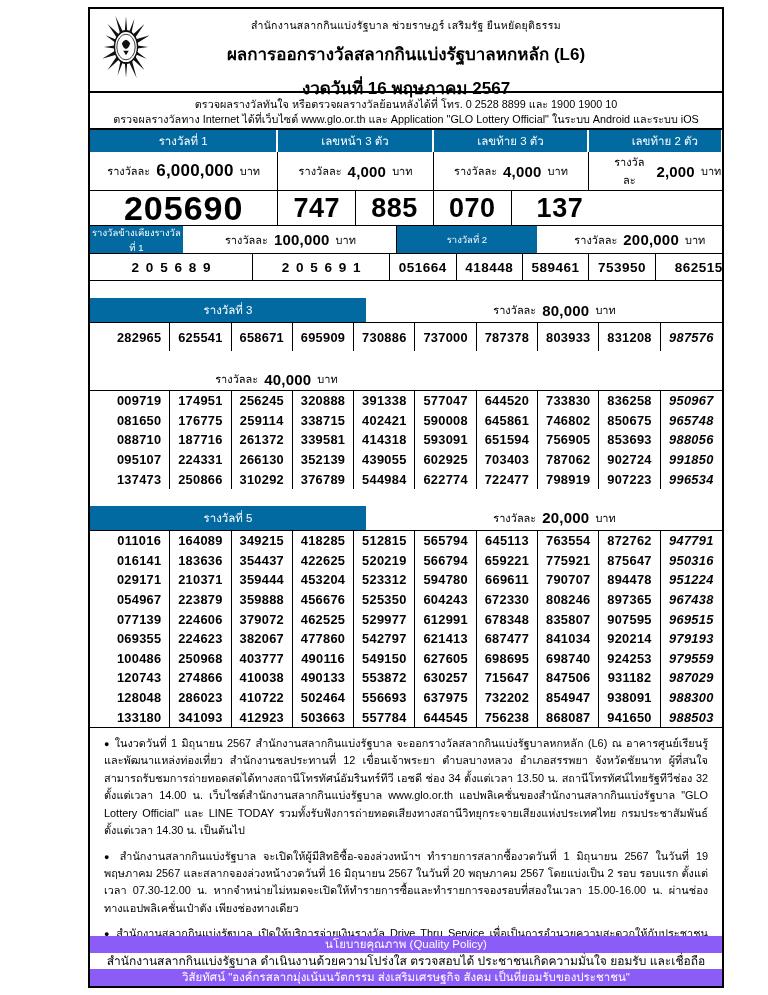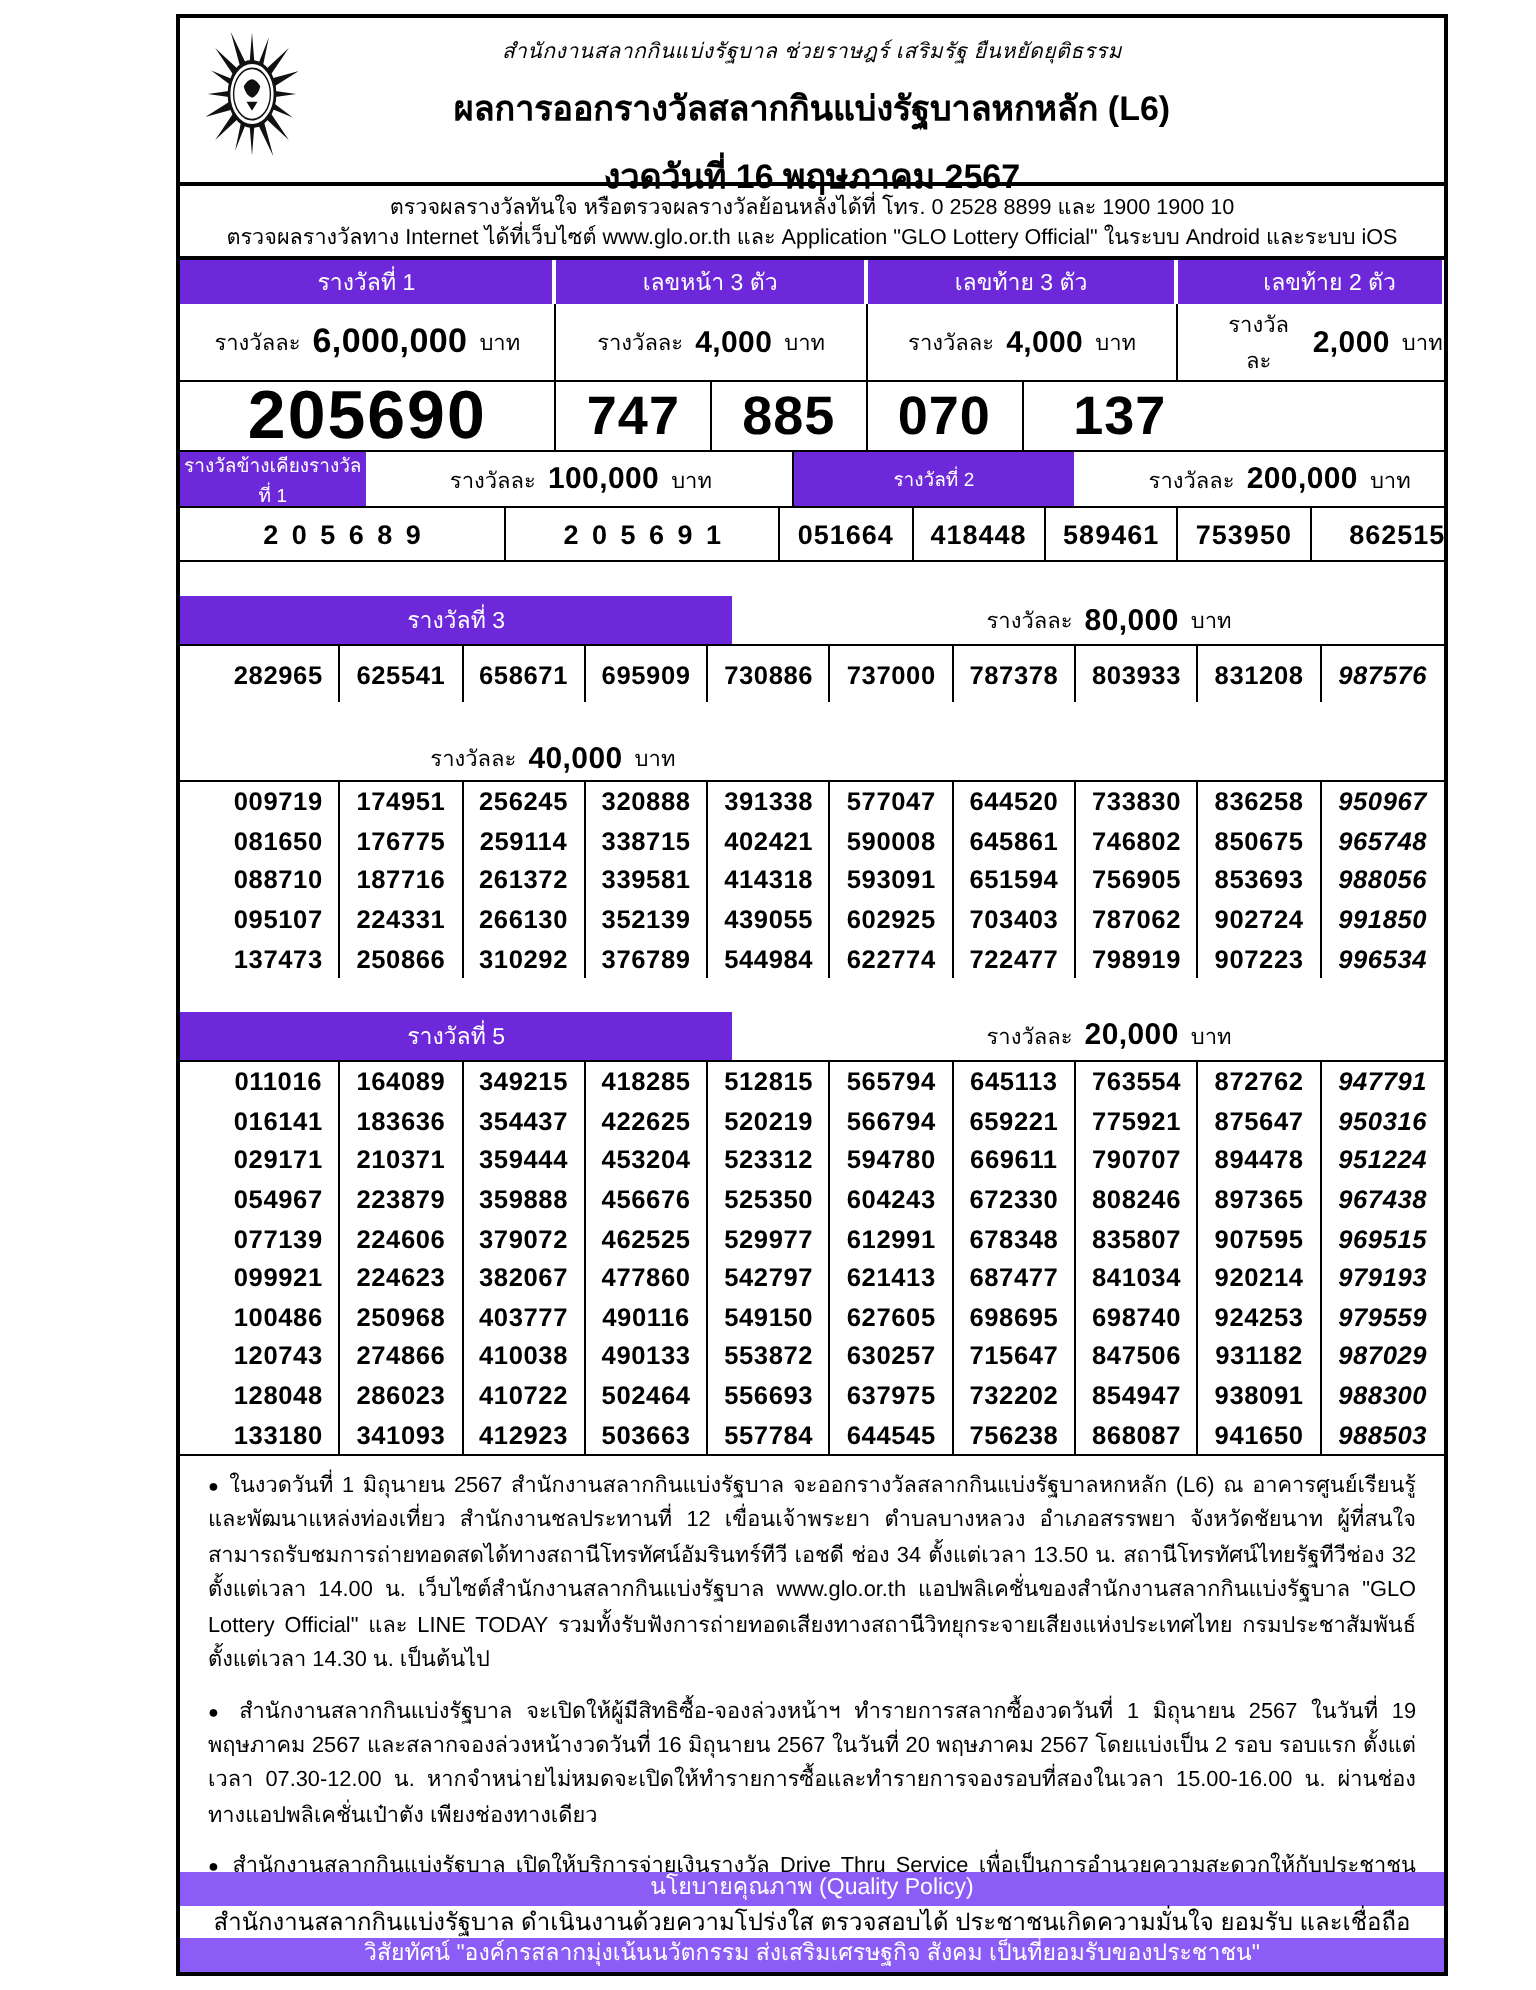--- a/index.html
+++ b/index.html
@@ -8,31 +8,31 @@
     font-family:"Liberation Sans", sans-serif; color:#000; overflow:hidden;
   }
   .sheet {
     position:absolute; left:88px; top:7px; width:636px; height:981px;
     border:2px solid #000; box-sizing:border-box;
     display:flex; flex-direction:column; background:#fff;
   }
   
   .doc-header { position:relative; height:84px; border-bottom:2px solid #000; box-sizing:border-box; text-align:center; padding-top:8px; }
   .logo { position:absolute; left:13px; top:6px; }
-  .motto { font-style:italic; font-size:10.5px; letter-spacing:.3px; }
+  .motto { font-size:10.5px; letter-spacing:.3px; }
   .doc-title { font-weight:bold; font-size:17px; margin-top:6px; }
   .doc-date { font-weight:bold; font-size:17px; margin-top:7px; }
   
   .check-info { height:37px; border-bottom:2px solid #000; box-sizing:border-box; text-align:center; font-size:10.8px; padding-top:4px; }
   .check-info div { line-height:15px; }
   
   .row { display:flex; box-sizing:border-box; }
   .cell { box-sizing:border-box; border-right:1px solid #000; display:flex; align-items:center; justify-content:center; text-align:center; }
   .cell:last-child { border-right:none;padding-left:19px; }
-  .black { background:#6d28d9; color:#fff; border-right:2px solid #fff; }
+  .black { background:#0369a1; color:#fff; border-right:2px solid #fff; }
   
   .p1-hdr { height:22px; font-size:11.5px; }
   .p1-amt { height:39px; border-bottom:1px solid #000; }
   .p1-num { height:35px; border-bottom:1px solid #000; }
   .w298{flex:0 0 29.8%;} .w246{flex:0 0 24.6%;} .w209{flex:0 0 20.9%;} .w123{flex:0 0 12.3%;}
   .amt-label,.amt-unit { font-size:11px; }
   .amt-value { font-size:17px; font-weight:bold; margin:0 6px; letter-spacing:.2px; }
   .amt-sm .amt-value { font-size:15px; }
   .num-xl { font-size:34px; font-weight:bold; letter-spacing:1px; }
   .num-lg { font-size:27px; font-weight:bold; letter-spacing:.5px; }
@@ -288,21 +288,21 @@
         <div class="gcell">077139</div>
         <div class="gcell">224606</div>
         <div class="gcell">379072</div>
         <div class="gcell">462525</div>
         <div class="gcell">529977</div>
         <div class="gcell">612991</div>
         <div class="gcell">678348</div>
         <div class="gcell">835807</div>
         <div class="gcell">907595</div>
         <div class="gcell">969515</div>
-        <div class="gcell">099921</div>
+        <div class="gcell">069355</div>
         <div class="gcell">224623</div>
         <div class="gcell">382067</div>
         <div class="gcell">477860</div>
         <div class="gcell">542797</div>
         <div class="gcell">621413</div>
         <div class="gcell">687477</div>
         <div class="gcell">841034</div>
         <div class="gcell">920214</div>
         <div class="gcell">979193</div>
         <div class="gcell">100486</div>

